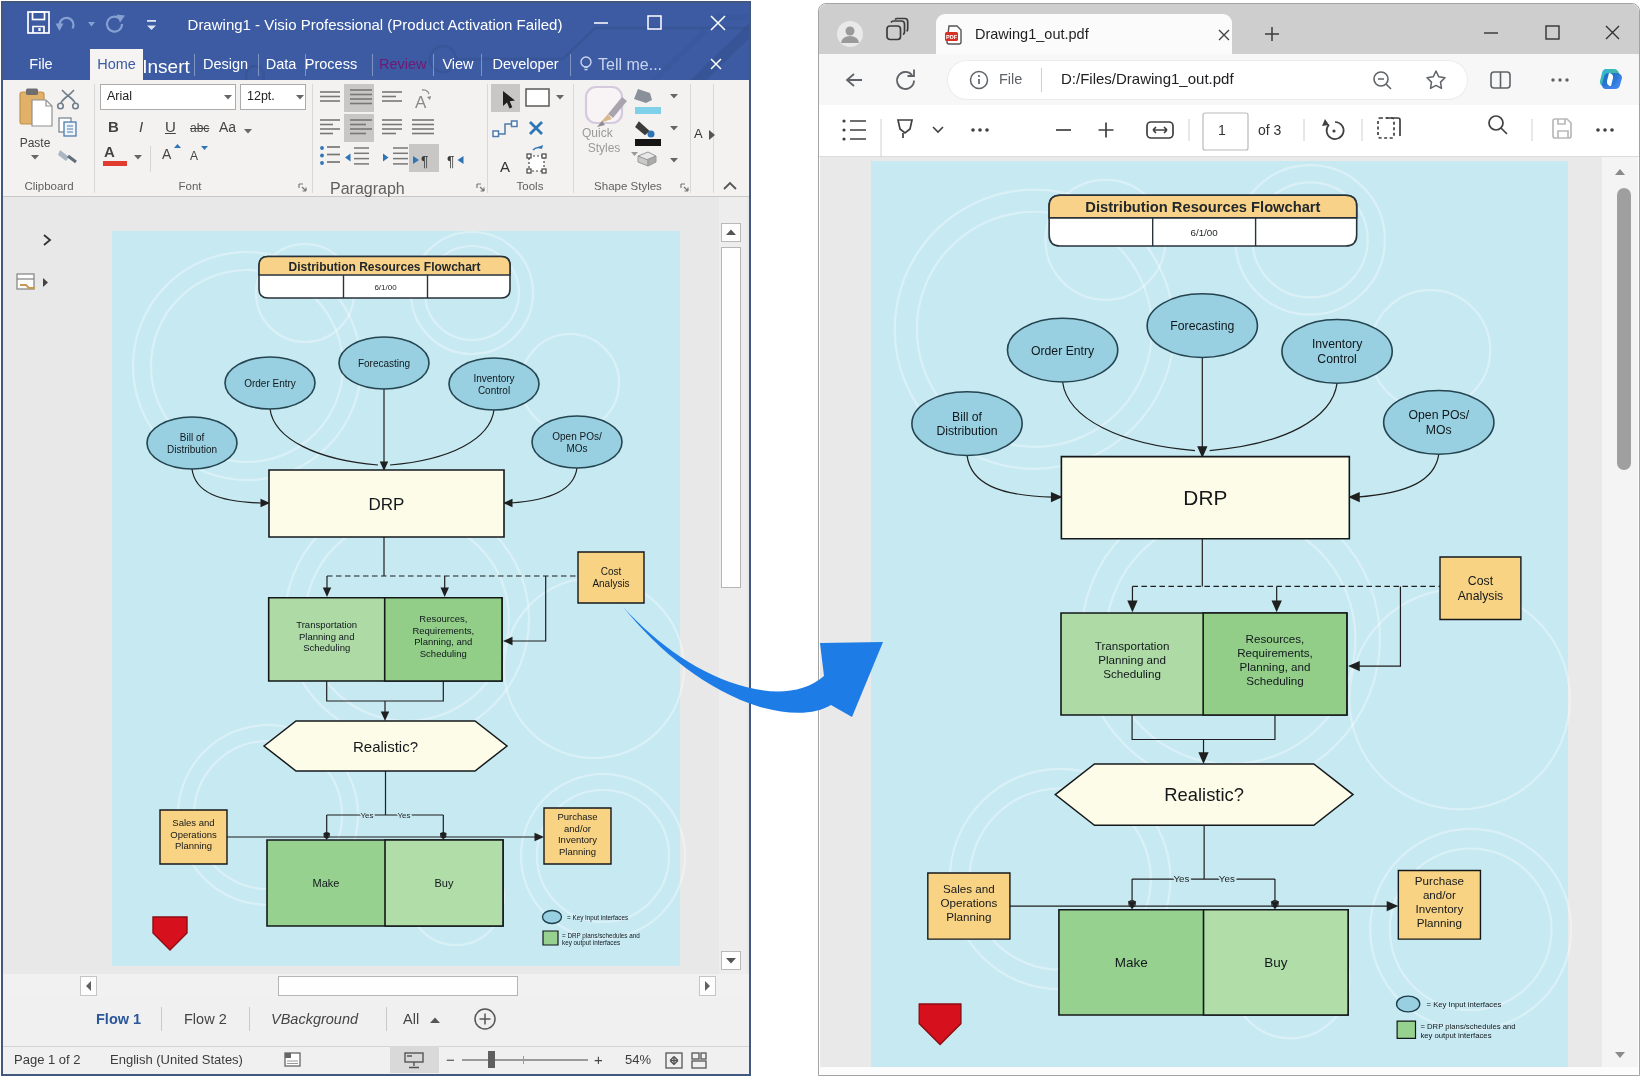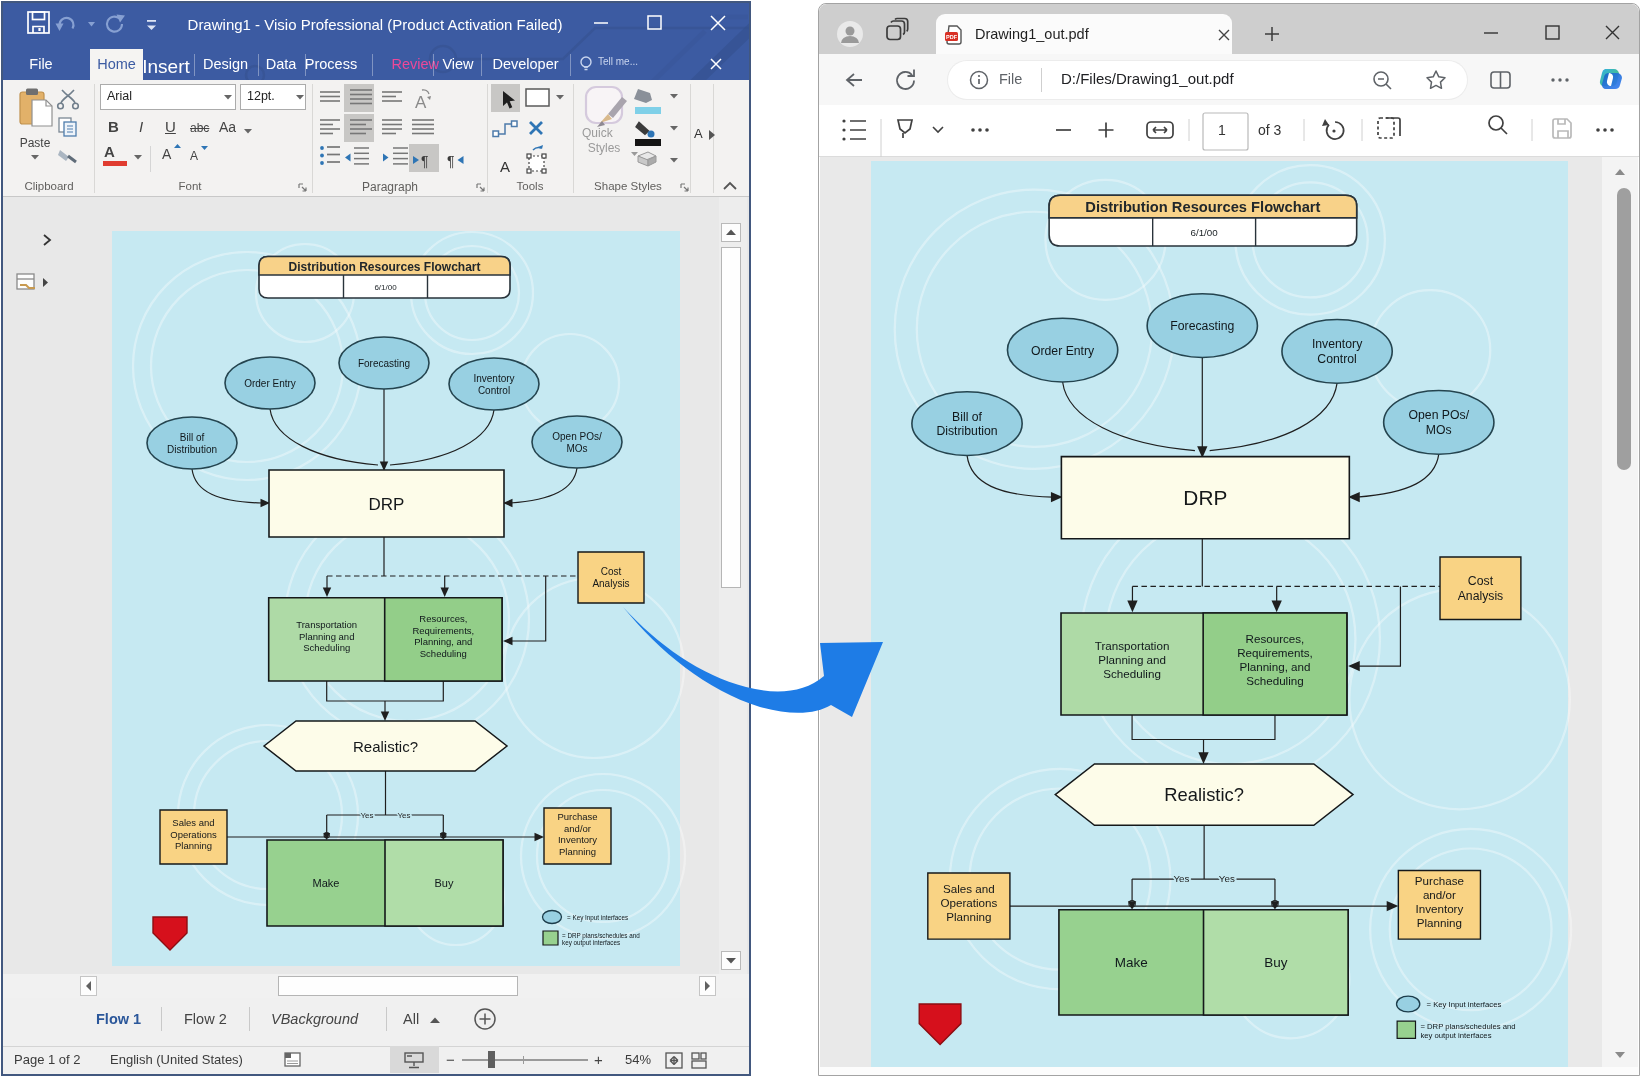--- a/index.html
+++ b/index.html
@@ -48,50 +48,50 @@
 <path d="M126,13 l14,14 M140,13 l-14,14"></path>
 </g>
   </svg>
 <div class="a" style="left:90px;top:49px;width:53px;height:31px;background:#f5f4f2"></div>
 <div class="a" style="left:90px;top:56px;width:53px;text-align:center;font-size:14.5px;color:#3c5ba2">Home</div>
 <div class="a" style="left:-4px;top:56px;width:90px;text-align:center;font-size:14.5px;color:#ffffff">File</div>
 <div class="a" style="left:121px;top:56px;width:90px;text-align:center;font-size:19px;color:#ffffff">Insert</div>
 <div class="a" style="left:180.5px;top:56px;width:90px;text-align:center;font-size:14.5px;color:#ffffff">Design</div>
 <div class="a" style="left:236px;top:56px;width:90px;text-align:center;font-size:14.5px;color:#ffffff">Data</div>
 <div class="a" style="left:293px;top:56px;width:76px;text-align:center;font-size:14.5px;color:#ffffff">Process</div>
-<div class="a" style="left:349px;top:56px;width:90px;text-align:right;font-size:14.5px;color:#ec4899">Review</div>
+<div class="a" style="left:379px;top:56px;width:90px;text-align:left;font-size:14.5px;color:#701a75">Review</div>
 <div class="a" style="left:413px;top:56px;width:90px;text-align:center;font-size:14.5px;color:#ffffff">View</div>
 <div class="a" style="left:480.5px;top:56px;width:90px;text-align:center;font-size:14.5px;color:#ffffff">Developer</div>
 <div class="a" style="left:194px;top:54px;width:1px;height:22px;background:rgba(255,255,255,0.35)"></div>
 <div class="a" style="left:258px;top:54px;width:1px;height:22px;background:rgba(255,255,255,0.35)"></div>
 <div class="a" style="left:305px;top:54px;width:1px;height:22px;background:rgba(255,255,255,0.35)"></div>
 <div class="a" style="left:372px;top:54px;width:1px;height:22px;background:rgba(255,255,255,0.35)"></div>
 <div class="a" style="left:433px;top:54px;width:1px;height:22px;background:rgba(255,255,255,0.35)"></div>
 <div class="a" style="left:481px;top:54px;width:1px;height:22px;background:rgba(255,255,255,0.35)"></div>
 <div class="a" style="left:570px;top:54px;width:1px;height:22px;background:rgba(255,255,255,0.35)"></div>
 <svg width="20" height="20" viewBox="0 0 20 20" style="left:576px;top:54px">
 <g stroke="#c9d5ee" stroke-width="1.4" fill="none">
 <circle cx="10" cy="8" r="5"></circle>
       <path d="M8,13 h4 M8.5,15.5 h3"></path>
     </g>
   </svg>
-<div class="a" style="left:598px;top:56px;font-size:10px;color:#c9d5ee">Tell me...</div>
+<div class="a" style="left:598px;top:56px;font-size:16px;color:#c9d5ee">Tell me...</div>
 <svg width="20" height="20" viewBox="0 0 20 20" style="left:706px;top:54px">
 <path d="M5,5 l10,10 M15,5 l-10,10" stroke="#ffffff" stroke-width="1.5"></path>
   </svg>
 <div class="a" style="left:3px;top:80px;width:746px;height:117px;background:#f3f2f1;border-bottom:1px solid #c8c8c8"></div>
 <div class="a" style="left:94px;top:84px;width:1px;height:109px;background:#d9d8d6"></div>
 <div class="a" style="left:312px;top:84px;width:1px;height:109px;background:#d9d8d6"></div>
 <div class="a" style="left:487px;top:84px;width:1px;height:109px;background:#d9d8d6"></div>
 <div class="a" style="left:573px;top:84px;width:1px;height:109px;background:#d9d8d6"></div>
 <div class="a" style="left:690px;top:84px;width:1px;height:109px;background:#d9d8d6"></div>
 <div class="a" style="left:713px;top:84px;width:1px;height:109px;background:#d9d8d6"></div>
 <div class="a" style="left:-11px;top:180px;width:120px;text-align:center;font-size:11.5px;color:#605f5d">Clipboard</div>
 <div class="a" style="left:130px;top:180px;width:120px;text-align:center;font-size:11.5px;color:#605f5d">Font</div>
-<div class="a" style="left:330px;top:180px;width:120px;text-align:center;font-size:12px;color:#605f5d">Paragraph</div>
+<div class="a" style="left:330px;top:180px;width:120px;text-align:left;font-size:16px;color:#605f5d">Paragraph</div>
 <div class="a" style="left:470px;top:180px;width:120px;text-align:center;font-size:11.5px;color:#605f5d">Tools</div>
 <div class="a" style="left:568px;top:180px;width:120px;text-align:center;font-size:11.5px;color:#605f5d">Shape Styles</div>
 <svg width="12" height="12" viewBox="0 0 12 12" style="left:297px;top:182px">
 <g stroke="#777" stroke-width="1.2" fill="none">
       <path d="M2,2 v4 M2,2 h4 M5,5 l4,4 M9,9 v-3.5 M9,9 h-3.5"></path>
     </g>
   </svg>
 <svg width="12" height="12" viewBox="0 0 12 12" style="left:475px;top:182px">
 <g stroke="#777" stroke-width="1.2" fill="none">
       <path d="M2,2 v4 M2,2 h4 M5,5 l4,4 M9,9 v-3.5 M9,9 h-3.5"></path>

